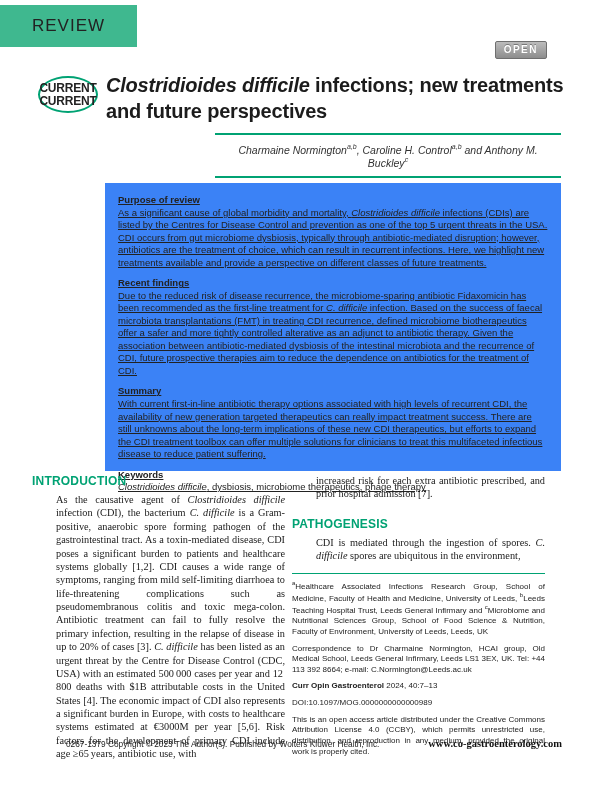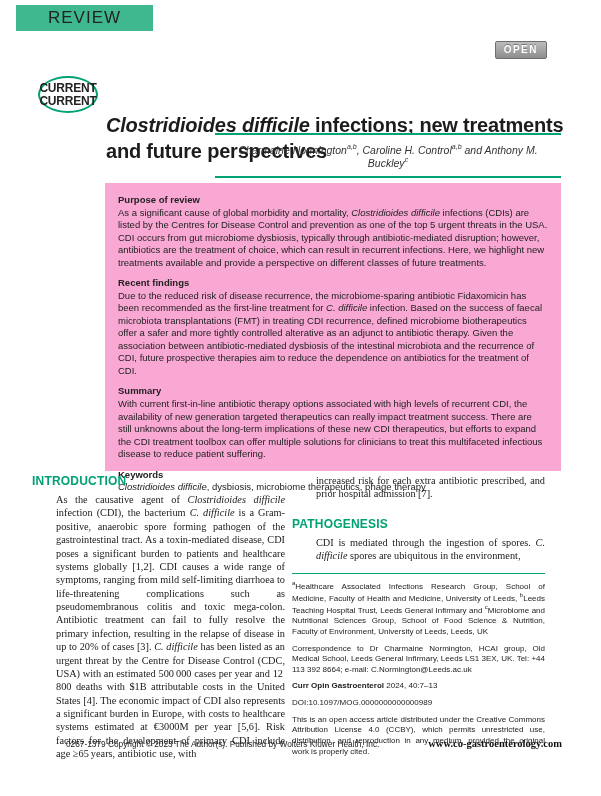--- a/index.html
+++ b/index.html
@@ -3,21 +3,21 @@
 <meta charset="utf-8">
 <style>
   * { margin:0; padding:0; box-sizing:border-box; }
   body { background:#888; font-family:"Liberation Sans", sans-serif; }
   .page {
     position:relative; width:601px; height:796px; background:#ffffff;
     margin:0 auto; overflow:hidden;
   }
   
   .banner {
-    position:absolute; left:16px; top:5px; width:137px; height:26px;
+    position:absolute; left:0; top:5px; width:137px; height:42px;
     background:#3fb88f; display:flex; align-items:center; justify-content:center;
   }
   .banner span { font-size:17px; color:#222; letter-spacing:1px; }
   
   .open-badge {
     position:absolute; top:41px; right:54px;
     background:linear-gradient(#bcbcbc,#8d8d8d);
     border:1px solid #6f6f6f; border-radius:2px;
     padding:2px 8px 3px 8px; font-size:10px; font-weight:bold;
     color:#ffffff; letter-spacing:1.5px; text-shadow:0 -1px 0 #777;
@@ -31,35 +31,34 @@
     background:#fff;
   }
   .logo .l1, .logo .l2 {
     font-size:12px; font-weight:bold; color:#222; line-height:1.05; letter-spacing:-0.2px;
   }
   
   .title {
     position:absolute; left:106px; top:72px; width:466px;
     font-size:20px; font-weight:bold; color:#1c1c1c; line-height:1.3;
     letter-spacing:-0.2px;
-    margin-top:40px;
   }
   
   .authors {
     position:absolute; left:215px; top:133px; width:346px;
     border-top:2px solid #00a273; border-bottom:2px solid #00a273;
     padding:8px 2px; font-size:10.5px; font-style:italic; color:#333;
     text-align:center;
   }
   .authors sup { font-size:7px; }
   
   .abstract {
     position:absolute; left:105px; top:183px; width:456px; height:288px;
-    background:#f9a8d4; padding:11px 13px; color:#222;
-    font-size:9.5px; line-height:1.32;
+    background:#3b82f6; padding:11px 13px; color:#222;
+    font-size:9.5px; line-height:1.32;text-decoration:underline;
   }
   .abstract h3 { font-size:9.5px; font-weight:bold; margin-top:8px; }
   .abstract h3:first-child { margin-top:0; }
   .abstract p { margin:0; }
   
   .cols { position:absolute; left:32px; top:474px; width:524px; display:flex; gap:7px; }
   .col { width:253px; }
   .sec-heading {
     color:#00a273; font-weight:bold; font-size:12px; letter-spacing:0.2px;
     margin-bottom:5px; font-family:"Liberation Sans", sans-serif;

